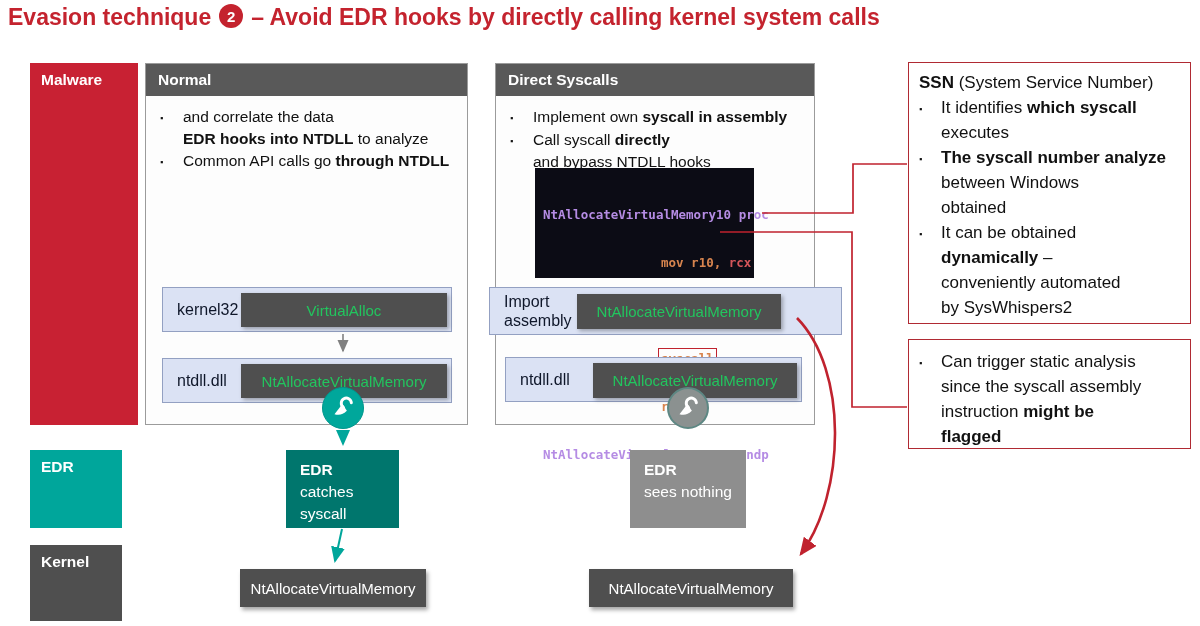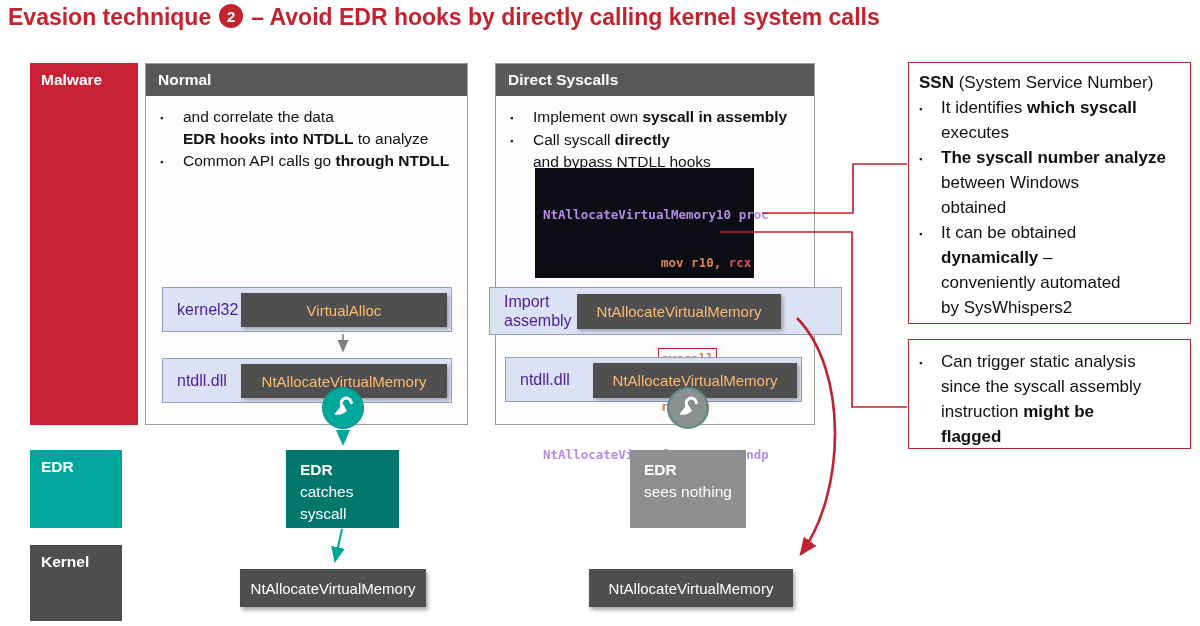--- a/index.html
+++ b/index.html
@@ -27,22 +27,22 @@
                 font-size:15.5px;line-height:32px;padding-left:12px;}
   .bullets{position:absolute;left:14px;top:42px;right:8px;font-size:15.5px;color:#111;}
   .bullet{display:flex;gap:13px;}
   .marker{font-size:9px;line-height:22px;padding-top:1px;flex:0 0 10px;color:#111;}
   .bl{line-height:22px;}
   b{font-weight:700;}
 
   
   .row-box{background:#dbe2f4;border:1px solid #93a0c2;}
   .row-label{position:absolute;left:14px;top:0;bottom:0;display:flex;align-items:center;
-             font-size:16px;color:#4c1d95;line-height:19px;}
-  .dark-btn{position:absolute;background:#4f4f4f;color:#fdba74;font-size:15px;
+             font-size:16px;color:#0f172a;line-height:19px;}
+  .dark-btn{position:absolute;background:#4f4f4f;color:#22c55e;font-size:15px;
             display:flex;align-items:center;justify-content:center;
             box-shadow:2px 2px 4px rgba(0,0,0,0.30);white-space:nowrap;}
 
   
   .code{left:535px;top:168px;width:219px;height:110px;background:#0c0c15;
         font-family:"DejaVu Sans Mono",monospace;font-size:12.5px;font-weight:700;
         line-height:16px;padding:7px 0 0 8px;white-space:pre;}
   .c-name{color:#b58ce4;} .c-orange{color:#d8854f;} .c-red{color:#d4555a;} .c-blue:{color:#58a8d6;}
   .c-blue{color:#58a8d6;}
   .ind{padding-left:118px;}

